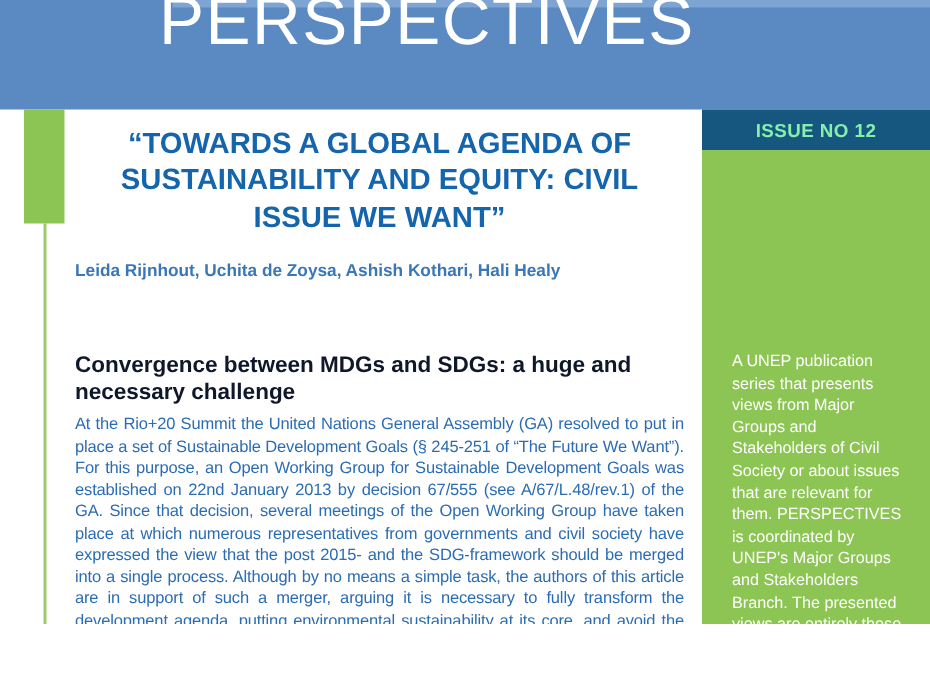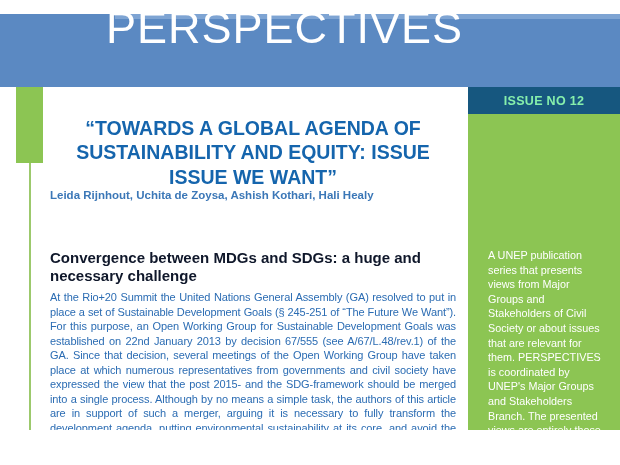--- a/index.html
+++ b/index.html
@@ -7,21 +7,20 @@
     padding: 0;
     background: #ffffff;
     font-family: "Liberation Sans", sans-serif;
   }
   .page {
     position: relative;
     width: 620px;
     height: 416px;
     background: #ffffff;
     overflow: hidden;
-    margin-top: 14px;
   }
 
   
   .banner {
     position: absolute;
     left: 0; top: 0;
     width: 620px; height: 73px;
     background: #5b89c2;
     overflow: hidden;
   }
@@ -86,21 +85,21 @@
   }
 
   
   .main {
     position: absolute;
     left: 50px; top: 0;
     width: 406px; height: 465px;
   }
   .doc-title {
     position: absolute;
-    left: 0; top: 102px;
+    left: 0; top: 84px;
     width: 406px;
     text-align: center;
     color: #1565ad;
     font-size: 19.5px;
     line-height: 24.3px;
     font-weight: bold;
   }
   .authors {
     position: absolute;
     left: 0; top: 175px;
@@ -148,21 +147,21 @@
     <span>ISSUE NO 12</span>
   </div>
   <div class="sidebar-box">
     <div class="sidebar-text">A UNEP publication series that presents views from Major Groups and Stakeholders of Civil Society or about issues that are relevant for them. PERSPECTIVES is coordinated by UNEP's Major Groups and Stakeholders Branch. The presented views are entirely those of the authors and do not necessarily reflect the views of UNEP.</div>
   </div>
 
   <div class="main">
 
     <div class="doc-title">
       <div>“TOWARDS A GLOBAL AGENDA OF</div>
-      <div>SUSTAINABILITY AND EQUITY: ISSUE</div>
+      <div>SUSTAINABILITY AND EQUITY: CIVIL</div>
       <div>ISSUE WE WANT”</div>
     </div>
 
     <div class="authors">Leida Rijnhout, Uchita de Zoysa, Ashish Kothari, Hali Healy</div>
 
     <div class="section-heading">Convergence between MDGs and SDGs: a huge and necessary challenge</div>
 
     <div class="body-text">At the Rio+20 Summit the United Nations General Assembly (GA) resolved to put in place a set of Sustainable Development Goals (§ 245-251 of “The Future We Want”). For this purpose, an Open Working Group for Sustainable Development Goals was established on 22nd January 2013 by decision 67/555 (see A/67/L.48/rev.1) of the GA. Since that decision, several meetings of the Open Working Group have taken place at which numerous representatives from governments and civil society have expressed the view that the post 2015- and the SDG-framework should be merged into a single process. Although by no means a simple task, the authors of this article are in support of such a merger, arguing it is necessary to fully transform the development agenda, putting environmental sustainability at its core, and avoid the development of “green MDGs” that simply enable business-as-usual. The predominant focus of development cooperation on a “trade and aid” agenda must be replaced by policies that put equity, solidarity and justice at the forefront, addressing the root causes of unsustainable consumption and production patterns, and transforming them</div>
 
   </div>

